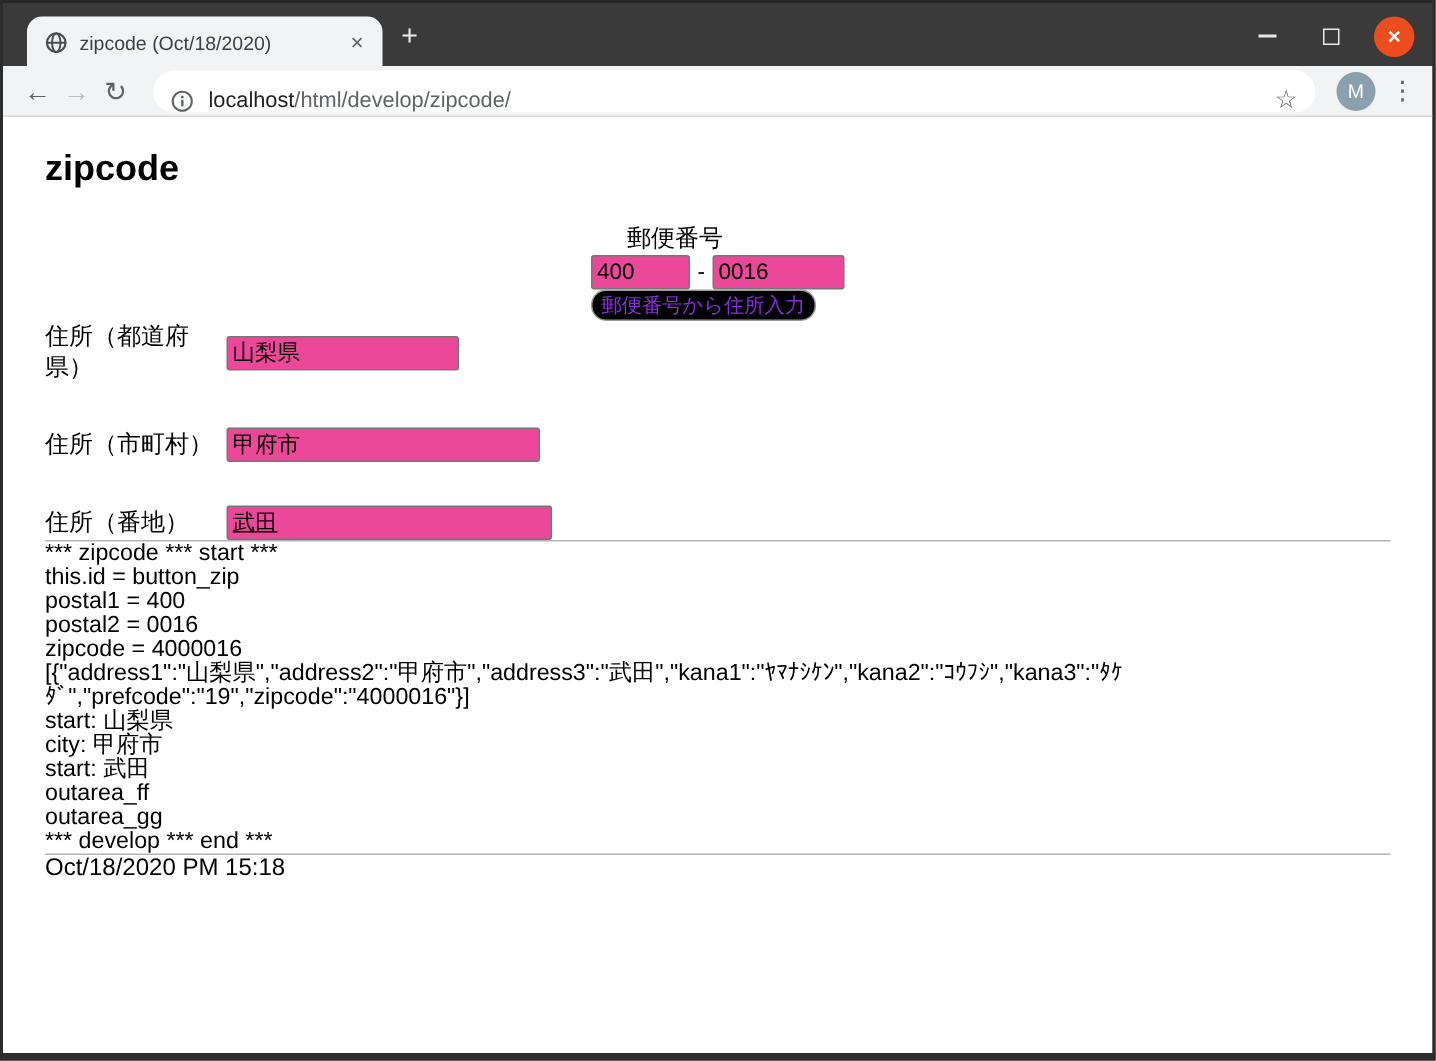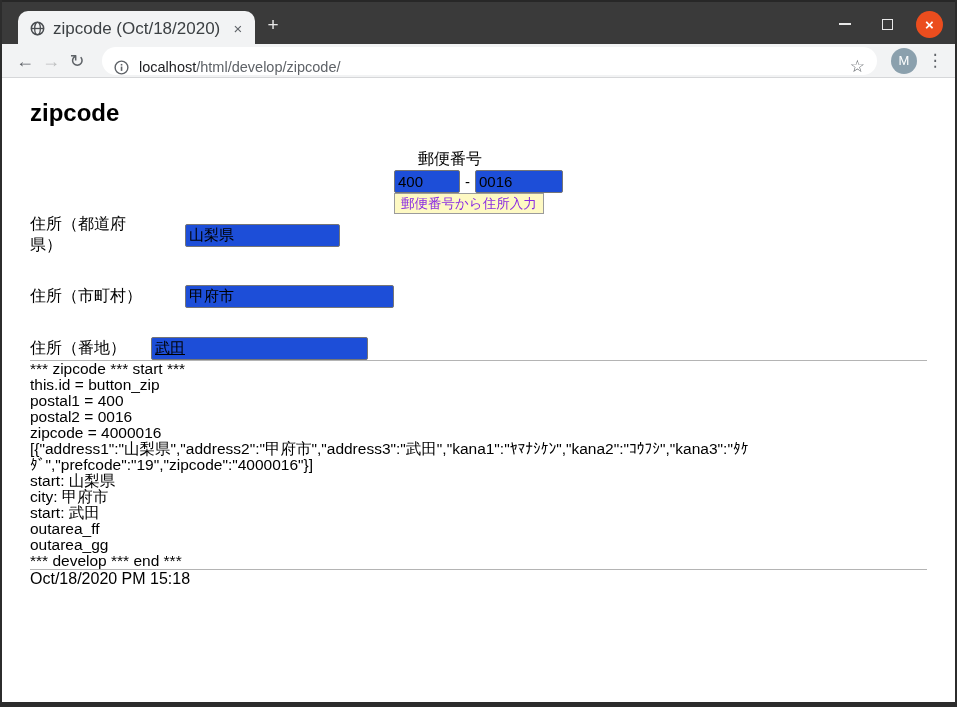--- a/index.html
+++ b/index.html
@@ -11,21 +11,21 @@
     border-left:2px solid #2c2c2c;border-right:2px solid #2c2c2c;border-bottom:5px solid #2c2c2c;
     display:flex;flex-direction:column;overflow:hidden;
   }
   
   .titlebar{height:44px;background:#3a3a3a;border-top:2px solid #272727;position:relative;flex:none;}
   .tab{
     position:absolute;left:16px;top:9px;width:237px;height:35px;
     background:#f2f3f4;border-radius:10px 10px 0 0;
     display:flex;align-items:center;padding:0 8px 0 12px;cursor:default;
   }
-  .tab-title{font-size:17px;color:#3c4043;margin-left:8px;flex:1;white-space:nowrap;overflow:hidden;}
+  .tab-title{font-size:13px;color:#3c4043;margin-left:8px;flex:1;white-space:nowrap;overflow:hidden;}
   .tab-close{font-size:15px;color:#5f6368;width:18px;text-align:center;border-radius:50%;line-height:18px;}
   .newtab{
     position:absolute;left:261px;top:13px;width:20px;height:20px;
     color:#e8e8e8;font-size:19px;line-height:19px;text-align:center;font-weight:400;
   }
   .win-controls{position:absolute;right:12px;top:0;height:44px;display:flex;align-items:center;gap:16px;}
   .win-btn{display:flex;align-items:center;justify-content:center;width:26px;height:26px;}
   .win-min-glyph{width:12px;height:2px;background:#e8e8e8;display:block;}
   .win-max-glyph{width:11px;height:11px;border:1.5px solid #e8e8e8;display:block;background:transparent;}
   .win-close{width:27px;height:27px;border-radius:50%;color:#fff;font-size:15px;font-weight:bold;
@@ -41,34 +41,34 @@
   .url-path{color:#5f6368;}
   .star{margin-left:auto;font-size:17px;color:#5f6368;line-height:1;}
   .avatar{width:26px;height:26px;border-radius:50%;background:#8ba0ad;color:#fff;font-size:13px;
     display:flex;align-items:center;justify-content:center;margin:0 8px 0 4px;}
   .menu-dots{font-size:17px;color:#5f6368;width:20px;text-align:center;}
   
   .page{flex:1;background:#ffffff;padding:0 28px;color:#000;overflow:hidden;}
   .page-title{font-size:24px;line-height:28px;font-weight:bold;margin:21px 0 22px 0;}
   .form-row{display:flex;align-items:center;}
   .form-row.postal{flex-direction:column;}
-  .form-row.mid{margin-bottom:29px;gap:34px;}
+  .form-row.mid{margin-bottom:29px;}
   .form-label{width:121px;flex:none;font-size:16px;}
   .field-col{display:flex;flex-direction:column;align-items:flex-start;}
   .postal-line{display:flex;align-items:center;height:23px;}
   .postal-sep{font-size:15px;margin:0 5px;}
-  input.txt{height:23px;border:1px solid #767676;border-radius:2px;background:#1d4ed8;
+  input.txt{height:23px;border:1px solid #767676;border-radius:2px;background:#ec4899;
     font-family:"Liberation Sans","DejaVu Sans",sans-serif;font-size:15px;padding:0 3px;color:#000;}
   .in-postal1{width:66px;}
   .in-postal2{width:88px;}
   .in-pref{width:155px;}
   .in-city{width:209px;}
   .in-town{width:217px;text-decoration:underline;}
   .zip-button{
-    height:21px;margin-top:0;background:#fef9c3;border:1px solid #9b9b9b;border-radius:0;
+    height:21px;margin-top:0;background:#000000;border:1px solid #9b9b9b;border-radius:10px;
     font-family:"Liberation Sans","DejaVu Sans",sans-serif;font-size:13.5px;color:#8a2be2;
     padding:0 6px;line-height:18px;
   }
   hr.rule{border:none;border-top:1px solid #b4b4b4;margin:0;}
   .rule1{margin-top:22px;margin-bottom:11px;}
   .rule2{margin-top:9px;margin-bottom:8px;}
   .out-line{font-size:15.5px;line-height:16px;height:16px;white-space:nowrap;}
   .datetime{font-size:16px;line-height:18px;}
 </style>
 </head>

